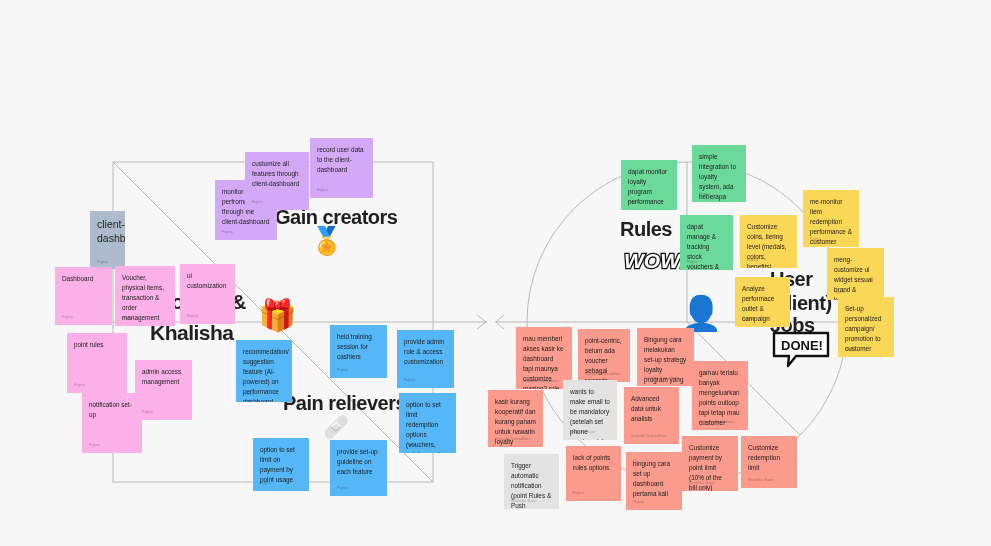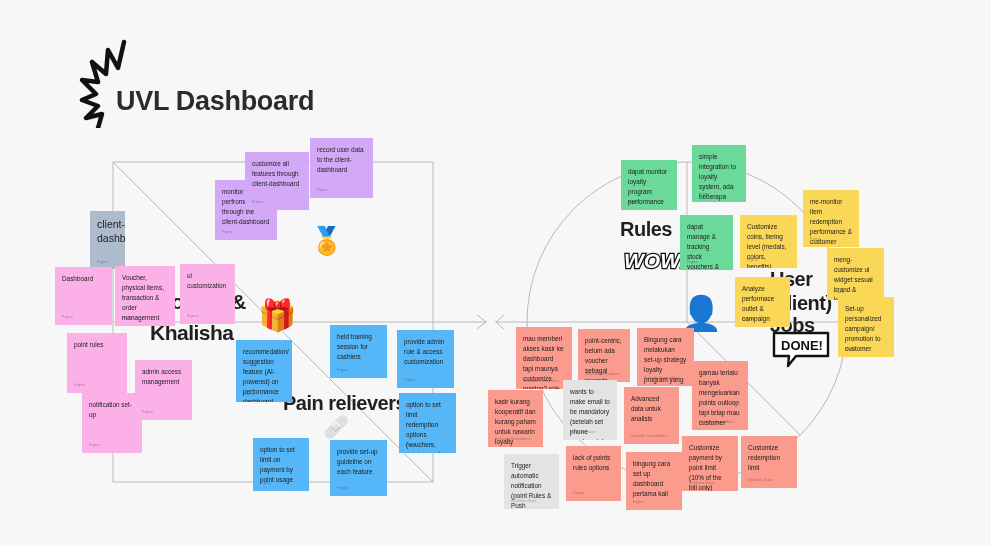--- a/index.html
+++ b/index.html
@@ -134,27 +134,22 @@
     <line x1="687" y1="322" x2="687" y2="162" stroke="#b9b9b9" stroke-width="1"></line>
 
     <line x1="687" y1="322" x2="800" y2="435" stroke="#b9b9b9" stroke-width="1"></line>
 
     <path d="M433 322 L487 322" stroke="#b9b9b9" stroke-width="1" fill="none"></path>
     <path d="M477 315 L486 322 L477 329" stroke="#b9b9b9" stroke-width="1" fill="none"></path>
     <path d="M527 322 L495 322" stroke="#b9b9b9" stroke-width="1" fill="none"></path>
     <path d="M504 315 L496 322 L504 329" stroke="#b9b9b9" stroke-width="1" fill="none"></path>
   </svg>
 
-  <div id="title-block">
-    <svg id="title-spark" viewBox="0 0 70 90">
-      <path d="M46 4 L40 30 L30 12 L28 36 L14 24 L20 44 L4 42 L18 56 L4 62 L20 68 L8 80 L24 76 L20 90" fill="none" stroke="#111" stroke-width="4.5" stroke-linejoin="round" stroke-linecap="round"></path>
-    </svg>
-    <div id="page-title">UVL Dashboard</div>
-  </div>
-
+
+  <div class="section-label" id="label-gain-creators">Gain creators</div>
   <div class="section-label" id="label-pain-relievers">Pain relievers</div>
   <div class="section-label" id="label-products">Product &amp;</div>
   <div class="section-label" id="label-loyalty">Khalisha</div>
   <div class="section-label" id="label-gains">Rules</div>
   <div class="section-label" id="label-pains">Pains</div>
   <div class="section-label" id="label-jobs-1">User</div>
   <div class="section-label" id="label-jobs-2">(client)</div>
   <div class="section-label" id="label-jobs-3">Jobs</div>
 
   <div class="emoji" id="icon-medal">🏅</div>

